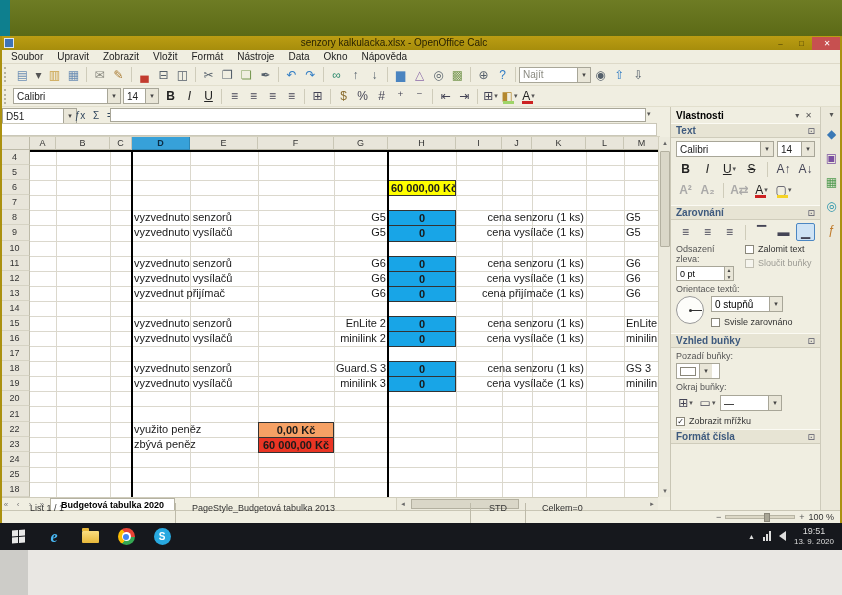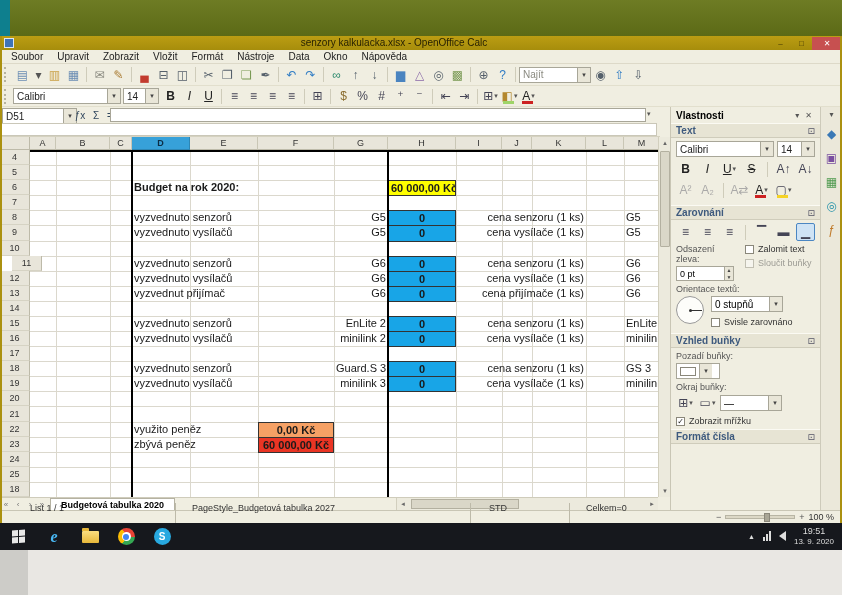--- a/index.html
+++ b/index.html
@@ -32,21 +32,21 @@
   
   .toolbar { display:flex; align-items:center; background:#f0eee1; }
   #tb1 { left:0; top:28px; width:842px; height:22px; border-bottom:1px solid #e2dfcd; padding-left:2px; }
   #tb2 { left:0; top:50px; width:842px; height:21px; border-bottom:1px solid #e2dfcd; padding-left:2px; }
   .grip { width:5px; height:15px; border-left:2px dotted #b6b3a0; margin:0 4px 0 2px; }
   .ico { width:19px; height:18px; display:flex; align-items:center; justify-content:center;
          font-size:12px; position:relative; border-radius:2px; flex:none; }
   .ico.small { width:13px; }
   .ico .dda { font-size:7px; color:#555; margin-left:1px; }
   .ico .cbar { position:absolute; left:3px; right:5px; bottom:1px; height:3px; }
-  .ico.dis { opacity:.4; }
+  .ico.dis { opacity:.4;font-weight:bold; }
   .ico.act { background:#cfe3f5; border:1px solid #4b86c2; }
   .tsep { width:1px; height:15px; background:#cfccba; margin:0 3px; flex:none; }
 
   .combo { display:flex; align-items:center; background:#fff; border:1px solid #a8a698; height:16px;
            font-size:10px; flex:none; }
   .combo input { border:none; outline:none; width:100%; font-size:10px; font-family:inherit;
                  padding:0 3px; background:transparent; color:#222; }
   .combo input::placeholder { color:#8a8a80; }
   .combo .dd { width:13px; height:100%; background:#e9e6d8; border-left:1px solid #a8a698;
                display:flex; align-items:center; justify-content:center; font-size:7px; color:#444; flex:none; }
@@ -442,38 +442,37 @@
         <div class="ch" style="left: 532px; width: 54px;">K</div>
         <div class="ch" style="left: 586px; width: 38px;">L</div>
         <div class="ch" style="left: 624px; width: 36px;">M</div>
         <div class="rh" style="top: 13px; height: 15.087px;">4</div>
         <div class="rh" style="top: 28.087px; height: 15.087px;">5</div>
         <div class="rh" style="top: 43.1739px; height: 15.087px;">6</div>
         <div class="rh" style="top: 58.2609px; height: 15.087px;">7</div>
         <div class="rh" style="top: 73.3478px; height: 15.087px;">8</div>
         <div class="rh" style="top: 88.4348px; height: 15.087px;">9</div>
         <div class="rh" style="top: 103.522px; height: 15.087px;">10</div>
-        <div class="rh" style="top: 118.609px; height: 15.087px; margin-left: 12px;">11</div>
+        <div class="rh" style="top: 118.609px; height: 15.087px;">11</div>
         <div class="rh" style="top: 133.696px; height: 15.087px;">12</div>
         <div class="rh" style="top: 148.783px; height: 15.087px;">13</div>
         <div class="rh" style="top: 163.87px; height: 15.087px;">14</div>
         <div class="rh" style="top: 178.957px; height: 15.087px;">15</div>
         <div class="rh" style="top: 194.043px; height: 15.087px;">16</div>
         <div class="rh" style="top: 209.13px; height: 15.087px;">17</div>
         <div class="rh" style="top: 224.217px; height: 15.087px;">18</div>
         <div class="rh" style="top: 239.304px; height: 15.087px;">19</div>
         <div class="rh" style="top: 254.391px; height: 15.087px;">20</div>
         <div class="rh" style="top: 269.478px; height: 15.087px;">21</div>
         <div class="rh" style="top: 284.565px; height: 15.087px;">22</div>
         <div class="rh" style="top: 299.652px; height: 15.087px;">23</div>
         <div class="rh" style="top: 314.739px; height: 15.087px;">24</div>
         <div class="rh" style="top: 329.826px; height: 15.087px;">25</div>
         <div class="rh" style="top: 344.913px; height: 15.087px;">18</div>
         <div class="corner"></div>
-        <div class="cell bold" style="left: 132px; width: 126px; top: 43.1739px; height: 16.087px;">Budget na rok 2020:</div>
         <div class="cell yellow" style="left: 388px; width: 68px; top: 43.1739px; height: 16.087px; background: rgb(255, 255, 0);">60 000,00 Kč</div>
         <div class="cell plain" style="left: 132px; width: 126px; top: 73.3478px; height: 16.087px;">vyzvednuto senzorů</div>
         <div class="cell right" style="left: 334px; width: 54px; top: 73.3478px; height: 16.087px;">G5</div>
         <div class="cell blue" style="left: 388px; width: 68px; top: 73.3478px; height: 16.087px; background: rgb(24, 165, 231);">0</div>
         <div class="cell right" style="left: 456px; width: 130px; top: 73.3478px; height: 16.087px;">cena senzoru (1 ks)</div>
         <div class="cell plain" style="left: 624px; width: 36px; top: 73.3478px; height: 16.087px;">G5</div>
         <div class="cell plain" style="left: 132px; width: 126px; top: 88.4348px; height: 16.087px;">vyzvednuto vysílačů</div>
         <div class="cell right" style="left: 334px; width: 54px; top: 88.4348px; height: 16.087px;">G5</div>
         <div class="cell blue" style="left: 388px; width: 68px; top: 88.4348px; height: 16.087px; background: rgb(24, 165, 231);">0</div>
         <div class="cell right" style="left: 456px; width: 130px; top: 88.4348px; height: 16.087px;">cena vysílače (1 ks)</div>
@@ -536,23 +535,23 @@
       <span id="sheettab">Budgetová tabulka 2020</span>
       <div id="hscroll">
         <span class="sarrow" style="left:0;top:0;">◂</span>
         <div id="hthumb"></div>
         <span class="sarrow" style="right:0;top:0;">▸</span>
       </div>
     </div>
 
     <div class="abs" id="statusbar">
       <span class="sfield" style="width:175px;">List 1 / 1</span>
-      <span class="sfield" style="width:295px;">PageStyle_Budgetová tabulka 2027</span>
+      <span class="sfield" style="width:295px;">PageStyle_Budgetová tabulka 2013</span>
       <span class="sfield" style="width:55px;text-align:center;">STD</span>
-      <span class="sfield" style="width:140px;margin-left:44px;">Celkem=0</span>
+      <span class="sfield" style="width:140px;">Celkem=0</span>
       <span id="zoomwrap">
         <span class="zbtn">−</span>
         <span id="zoomtrack">
             <span id="zoomthumb"></span>
           </span>
         <span class="zbtn">+</span>
         <span>100 %</span>
       </span>
     </div>
 

